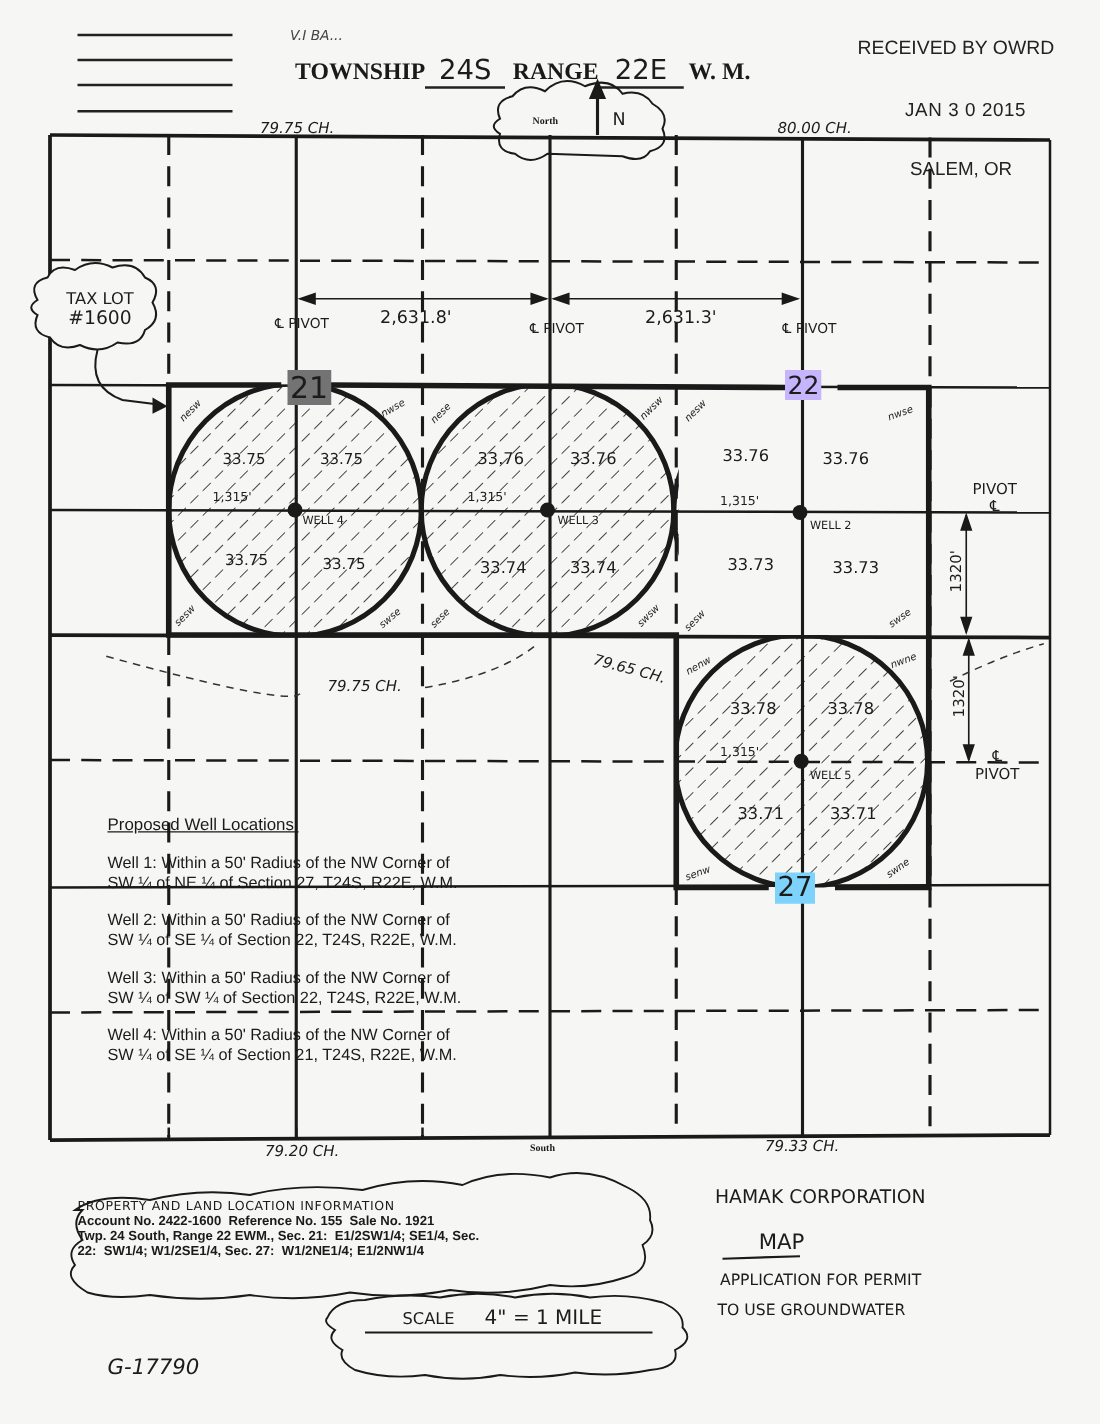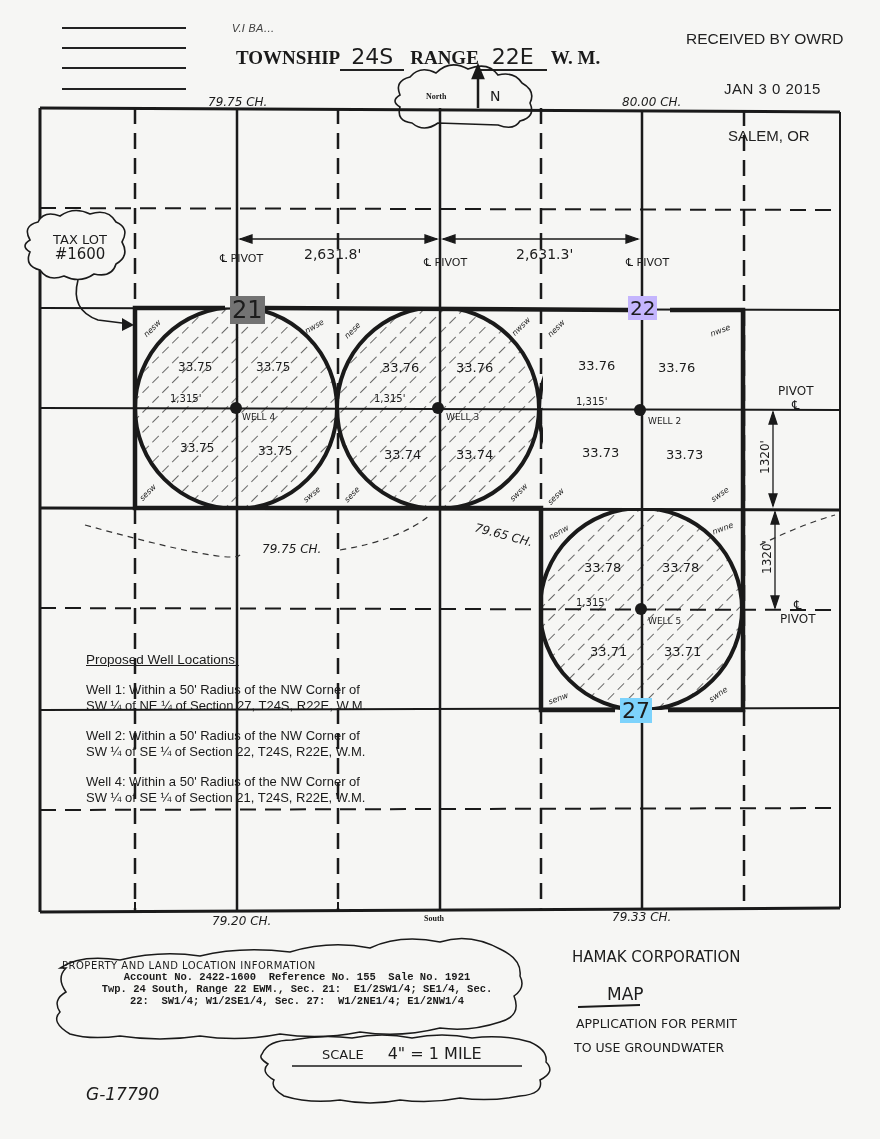--- a/index.html
+++ b/index.html
@@ -4,21 +4,21 @@
 <style>
   html, body { margin: 0; padding: 0; }
   body {
     width: 880px; height: 1139px; position: relative; overflow: hidden;
     background: #f6f6f4;
     font-family: "Liberation Sans", sans-serif; color: #1a1a1a;
   }
   .abs { position: absolute; }
   .hand { font-family: "DejaVu Sans", sans-serif; font-style: italic; color: #1c1c1c; }
   .serif-b { font-family: "Liberation Serif", serif; font-weight: bold; }
-  .mono { font-family: Liberation Mono, monospace; text-align: center; }
+  .mono { font-family: Liberation Sans, sans-serif; }
   .blank-line { position: absolute; left: 62px; width: 124px; height: 2px; background: #222; }
   #map-svg { position: absolute; left: 0; top: 0; }
   .legend { position: absolute; left: 86px; top: 652px; width: 340px; font-size: 13px; line-height: 16px; }
   .legend .title { text-decoration: underline; font-size: 13.5px; margin-bottom: 14px; }
   .legend .well { margin-bottom: 14px; }
   .stamp { font-family: "Liberation Sans", sans-serif; color: #222; }
 </style>
 </head>
 <body>
 
@@ -249,20 +249,22 @@
   <div class="title">Proposed Well Locations:</div>
   <div class="well">
     <div>Well 1: Within a 50' Radius of the NW Corner of</div>
     <div>SW ¼ of NE ¼ of Section 27, T24S, R22E, W.M.</div>
   </div>
   <div class="well">
     <div>Well 2: Within a 50' Radius of the NW Corner of</div>
     <div>SW ¼ of SE ¼ of Section 22, T24S, R22E, W.M.</div>
   </div>
   <div class="well">
+    <div>Well 3: Within a 50' Radius of the NW Corner of</div>
+    <div>SW ¼ of SW ¼ of Section 22, T24S, R22E, W.M.</div>
   </div>
   <div class="well">
     <div>Well 4: Within a 50' Radius of the NW Corner of</div>
     <div>SW ¼ of SE ¼ of Section 21, T24S, R22E, W.M.</div>
   </div>
 </div>
 
 <div class="abs hand" style="left:212px;top:914px;font-size:12px">79.20 CH.</div>
 <div class="abs serif-b" style="left:424px;top:914px;font-size:8px">South</div>
 <div class="abs hand" style="left:612px;top:910px;font-size:12px">79.33 CH.</div>

